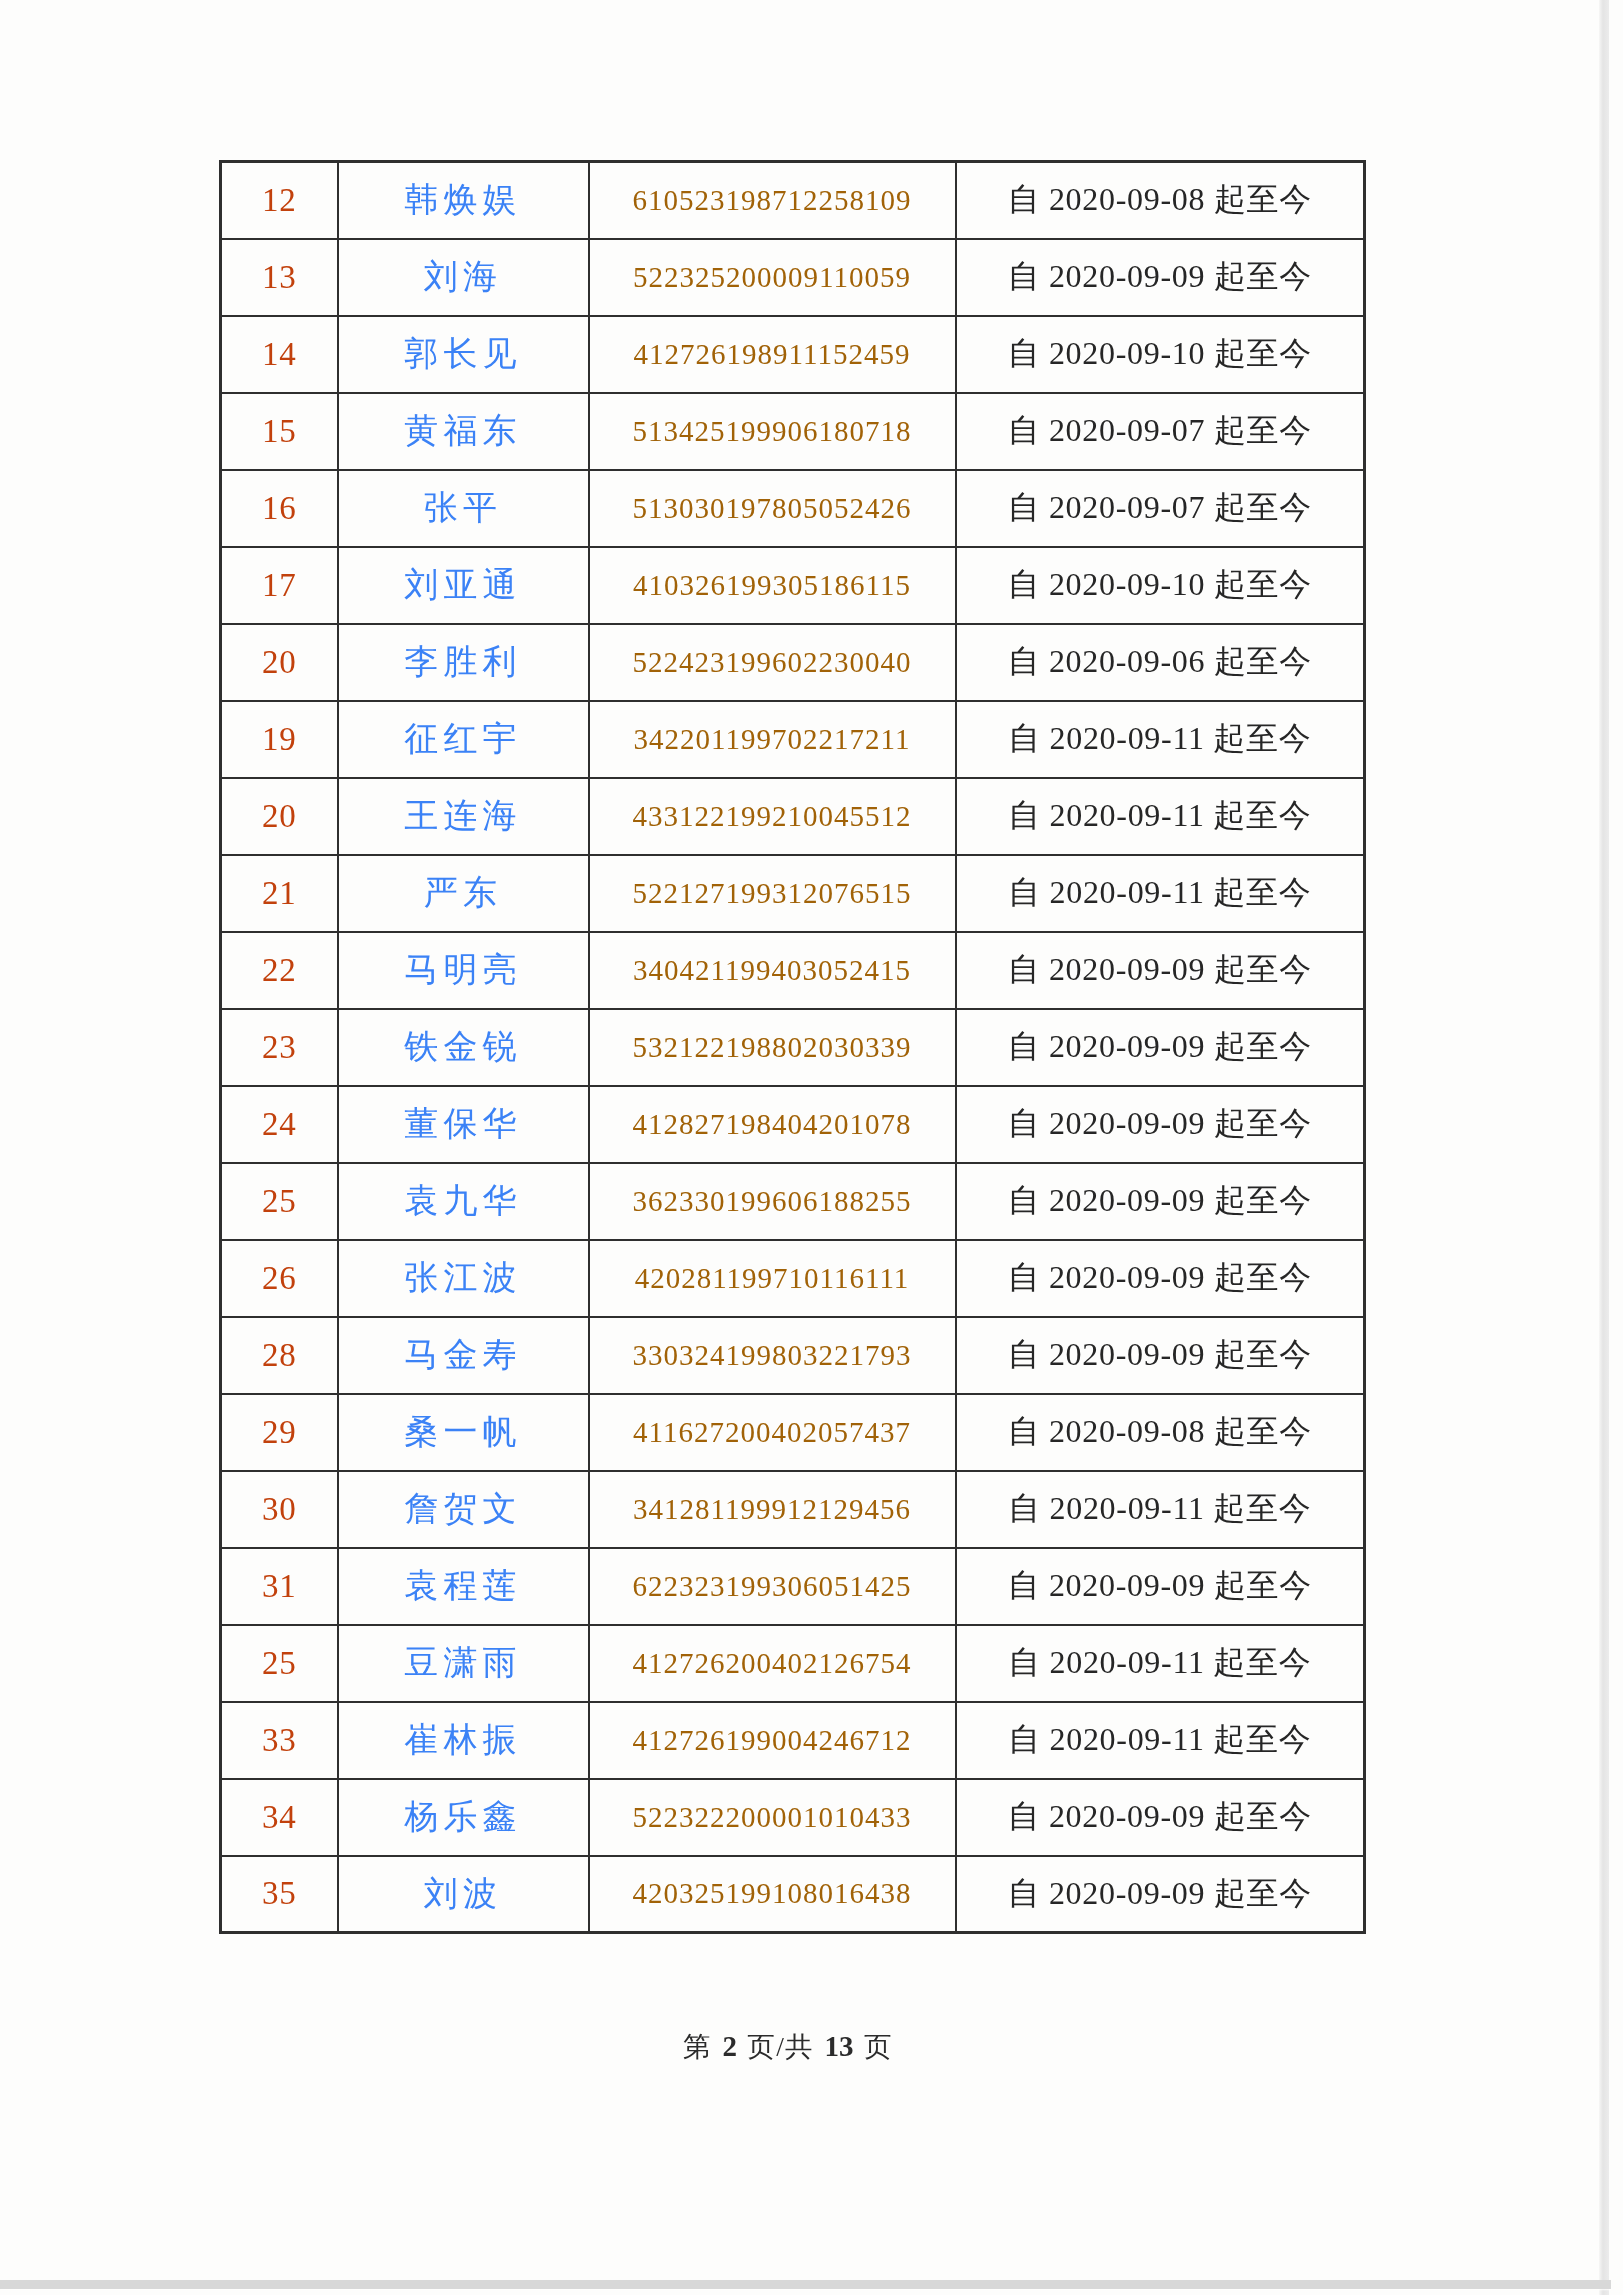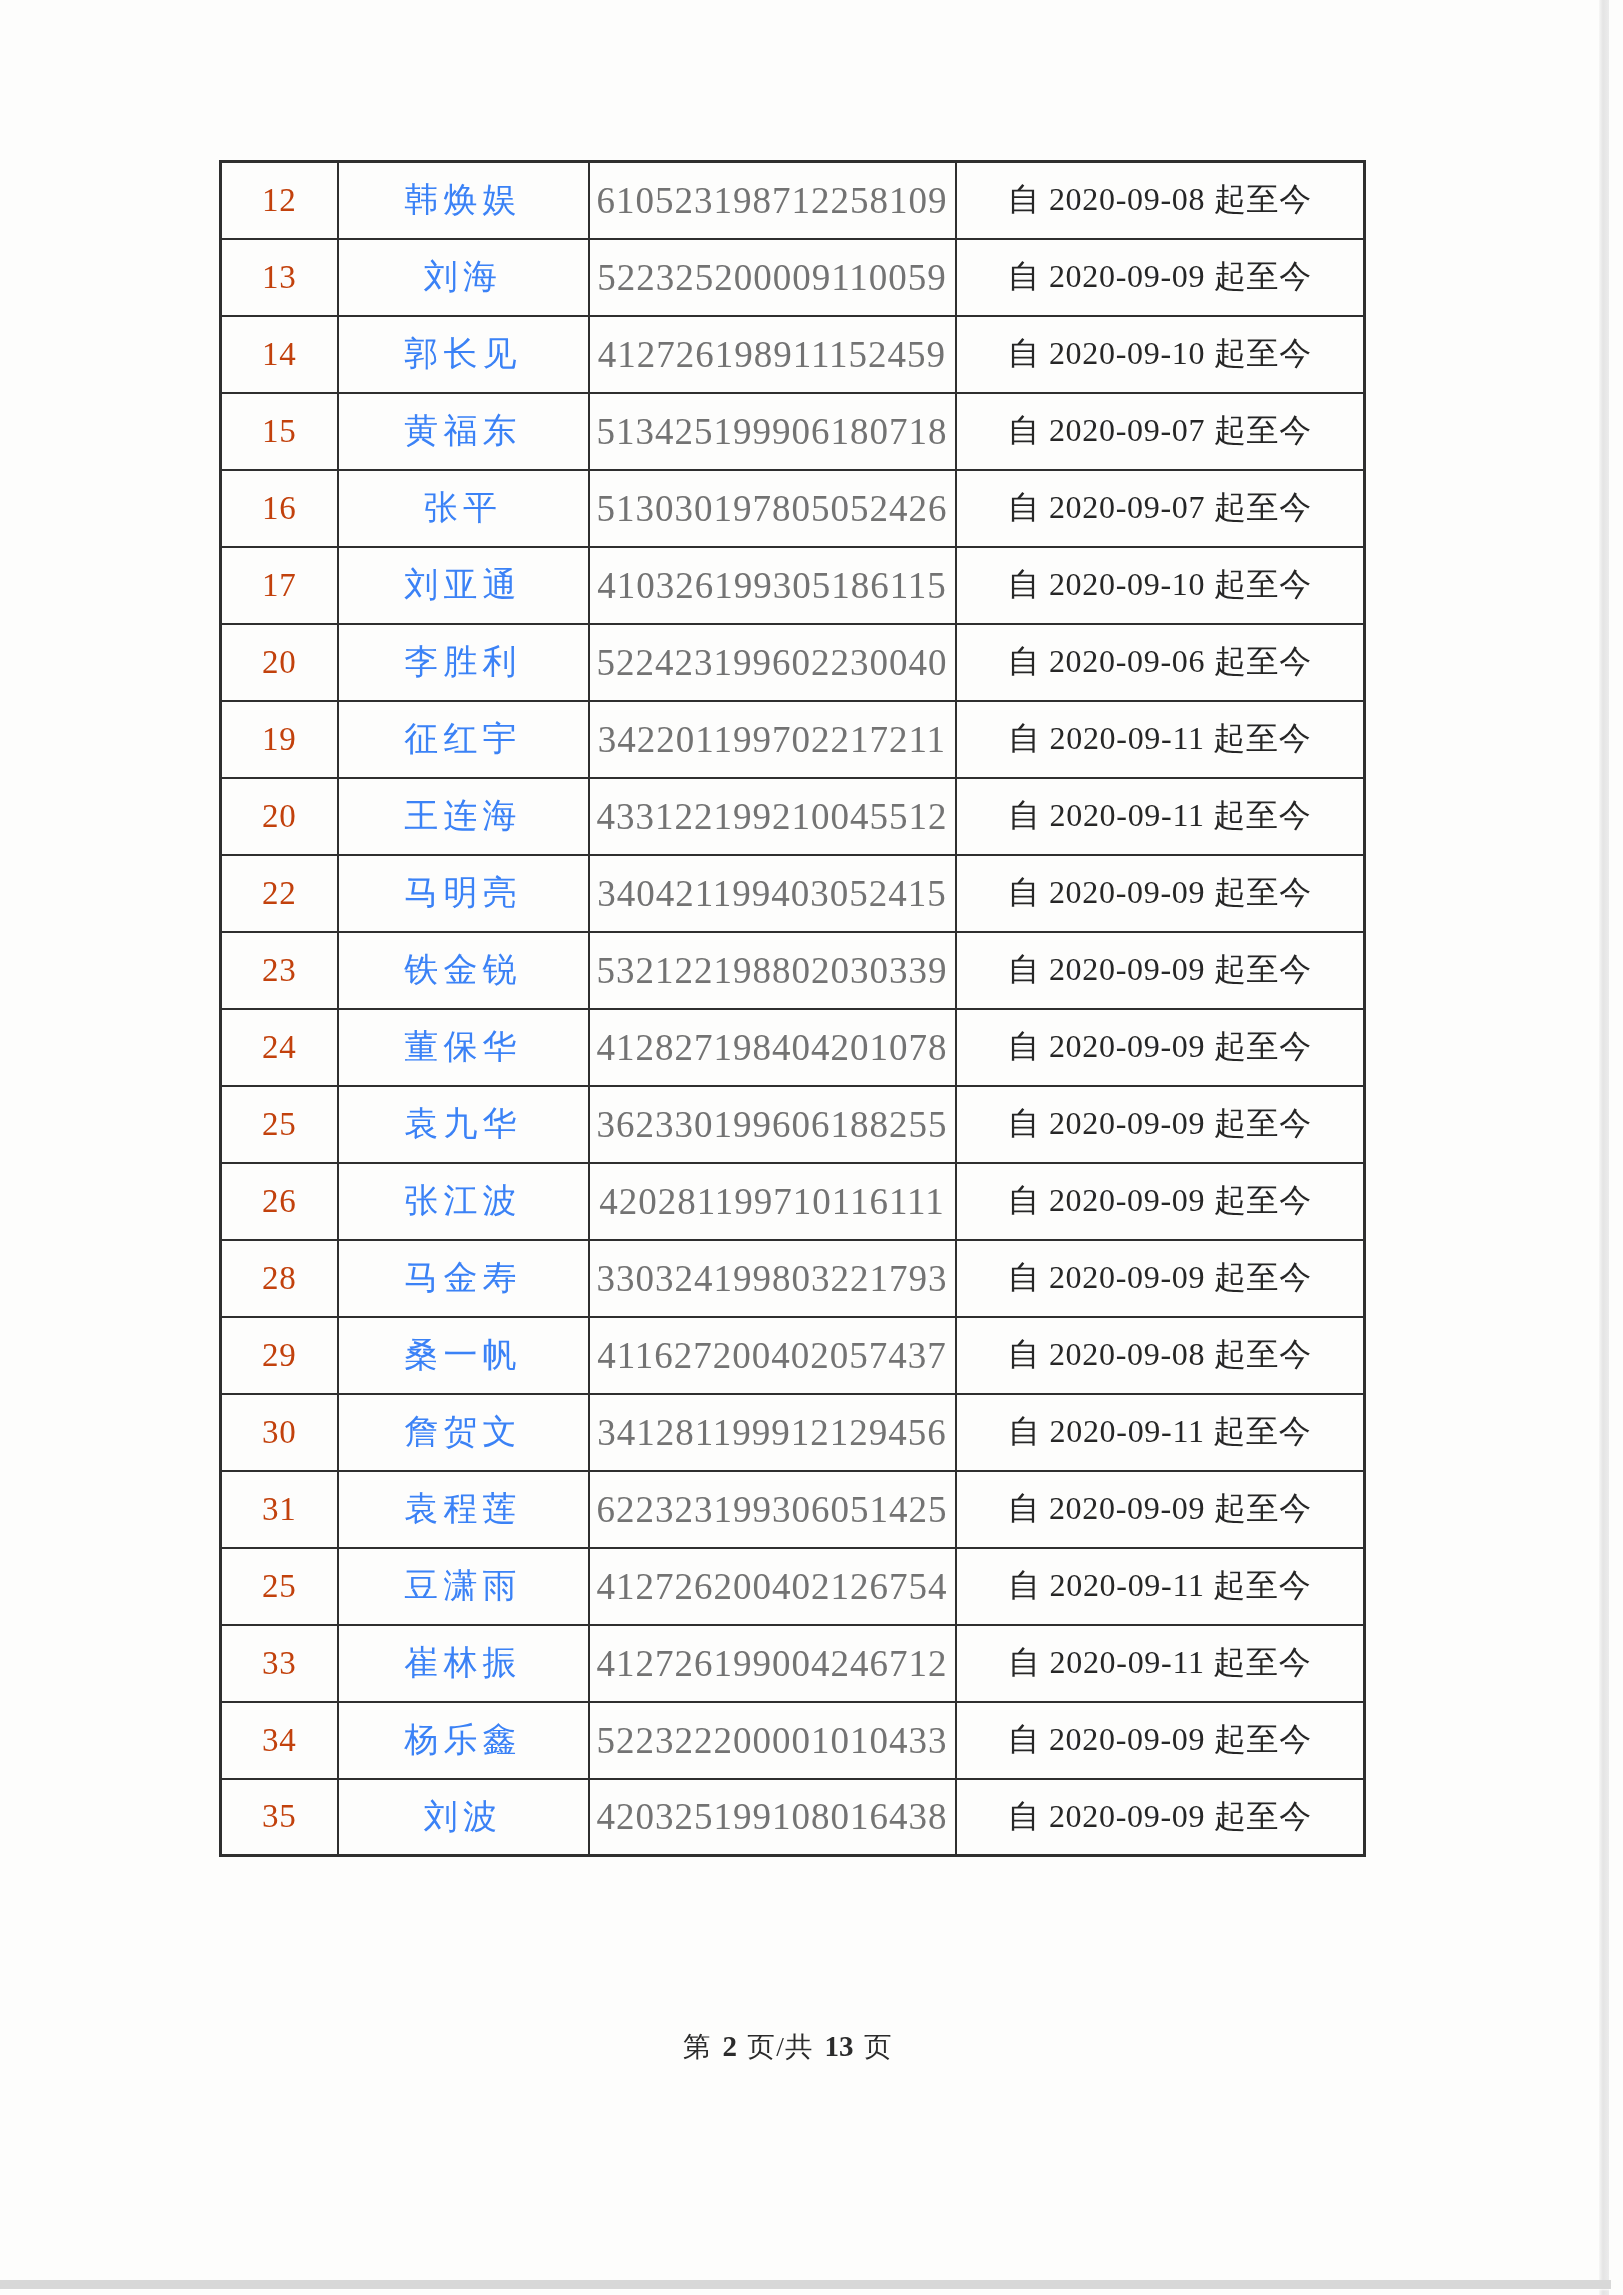--- a/index.html
+++ b/index.html
@@ -66,23 +66,23 @@
     font-size: 33px;
     letter-spacing: 0.7px;
     color: #c2410c;
   }
   td.name-cell {
     font-size: 34px;
     letter-spacing: 5.2px;
     color: #3b82f6;
   }
   td.id-number-cell {
-    font-size: 37px;
+    font-size: 29px;
     letter-spacing: 1px;
-    color: #737373;
+    color: #a16207;
   }
   td.period-cell {
     font-size: 32px;
     letter-spacing: 0.7px;
     color: #262626;
   }
   
   .page-footer {
     position: absolute;
     left: 0;
@@ -162,20 +162,26 @@
           <td class="id-number-cell">342201199702217211</td>
           <td class="period-cell">自 2020-09-11 起至今</td>
         </tr>
         <tr>
           <td class="row-number-cell">20</td>
           <td class="name-cell">王连海</td>
           <td class="id-number-cell">433122199210045512</td>
           <td class="period-cell">自 2020-09-11 起至今</td>
         </tr>
         <tr>
+          <td class="row-number-cell">21</td>
+          <td class="name-cell">严东</td>
+          <td class="id-number-cell">522127199312076515</td>
+          <td class="period-cell">自 2020-09-11 起至今</td>
+        </tr>
+        <tr>
           <td class="row-number-cell">22</td>
           <td class="name-cell">马明亮</td>
           <td class="id-number-cell">340421199403052415</td>
           <td class="period-cell">自 2020-09-09 起至今</td>
         </tr>
         <tr>
           <td class="row-number-cell">23</td>
           <td class="name-cell">铁金锐</td>
           <td class="id-number-cell">532122198802030339</td>
           <td class="period-cell">自 2020-09-09 起至今</td>

